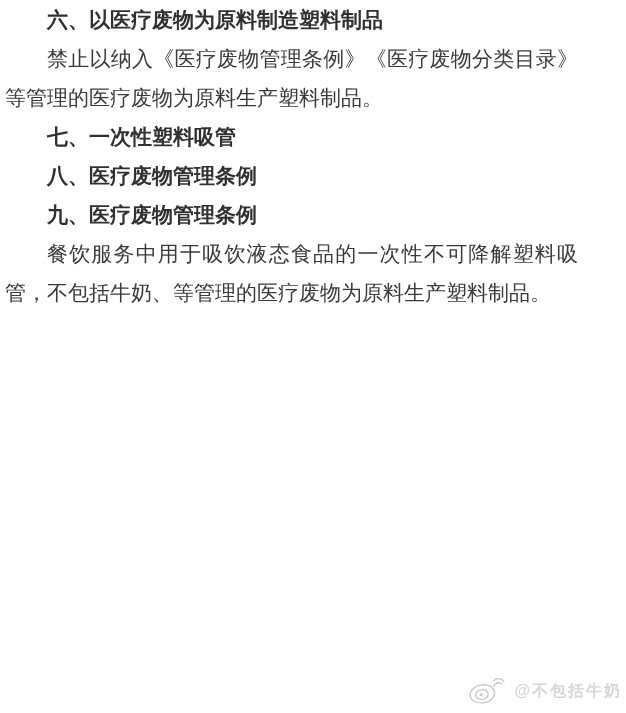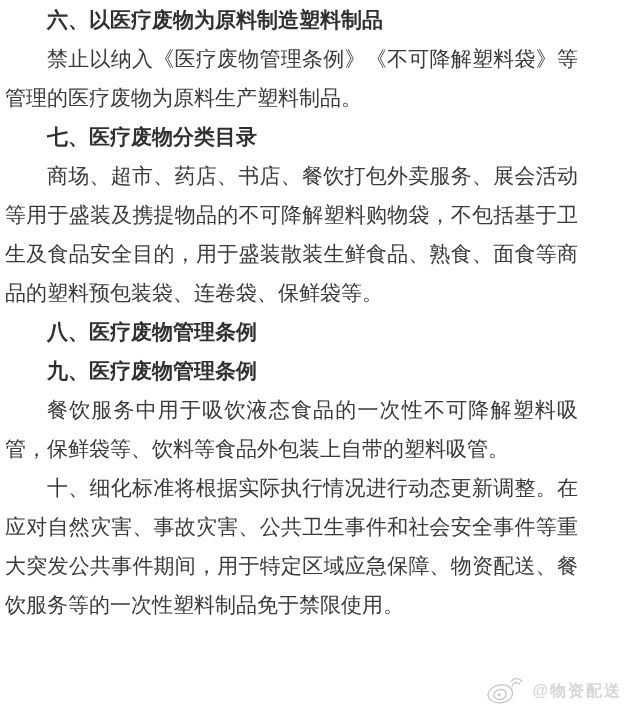--- a/index.html
+++ b/index.html
@@ -49,36 +49,34 @@
     letter-spacing: 2px;
     color: #d6d6d6;
   }
 </style>
 </head>
 <body>
 
 <div class="page">
   <div class="doc">
     <p class="heading">六、以医疗废物为原料制造塑料制品</p>
-    <p class="body">禁止以纳入《医疗废物管理条例》《不可降解塑料袋》等管理的医疗废物为原料生产塑料制品。</p>
-    <p class="heading">七、医疗废物分类目录</p>
-    <p class="body">商场、超市、药店、书店、餐饮打包外卖服务、展会活动等用于盛装及携提物品的不可降解塑料购物袋，不包括基于卫生及食品安全目的，用于盛装散装生鲜食品、熟食、面食等商品的塑料预包装袋、连卷袋、保鲜袋等。</p>
+    <p class="body">禁止以纳入《医疗废物管理条例》《医疗废物分类目录》等管理的医疗废物为原料生产塑料制品。</p>
+    <p class="heading">七、一次性塑料吸管</p>
     <p class="heading">八、医疗废物管理条例</p>
     <p class="heading">九、医疗废物管理条例</p>
-    <p class="body">餐饮服务中用于吸饮液态食品的一次性不可降解塑料吸管，保鲜袋等、饮料等食品外包装上自带的塑料吸管。</p>
-    <p class="body">十、细化标准将根据实际执行情况进行动态更新调整。在应对自然灾害、事故灾害、公共卫生事件和社会安全事件等重大突发公共事件期间，用于特定区域应急保障、物资配送、餐饮服务等的一次性塑料制品免于禁限使用。</p>
+    <p class="body">餐饮服务中用于吸饮液态食品的一次性不可降解塑料吸管，不包括牛奶、等管理的医疗废物为原料生产塑料制品。</p>
   </div>
 
   <div class="watermark">
     <span class="wicon">
       <svg width="38" height="30" viewBox="0 0 40 32" fill="none" xmlns="http://www.w3.org/2000/svg">
         <g stroke="#c9c9c9" stroke-width="1.5" fill="none" stroke-linecap="round">
           <path d="M15.5 9.5 C8 10.5 2.5 15.5 3 20.5 C3.5 26 10.5 29.5 17.5 28.5 C25 27.5 30 22.5 29 17 C28.2 12 22.5 8.6 15.5 9.5 Z"></path>
           <path d="M15.5 14.5 C11.5 15 8.5 17.8 9 20.8 C9.5 23.8 13 25.5 16.5 25 C20 24.5 22.8 21.8 22.2 18.8 C21.7 15.9 19 14.1 15.5 14.5 Z"></path>
           <circle cx="14.8" cy="20" r="1.6" fill="#c9c9c9" stroke="none"></circle>
           <path d="M28.5 11 C29.5 7.5 33.5 6 36.5 8.3"></path>
           <path d="M28 5.5 C31 1.5 37 2 39 6"></path>
         </g>
       </svg>
     </span>
-    <span class="whandle">@物资配送</span>
+    <span class="whandle">@不包括牛奶</span>
   </div>
 </div>
 
 </body></html>

